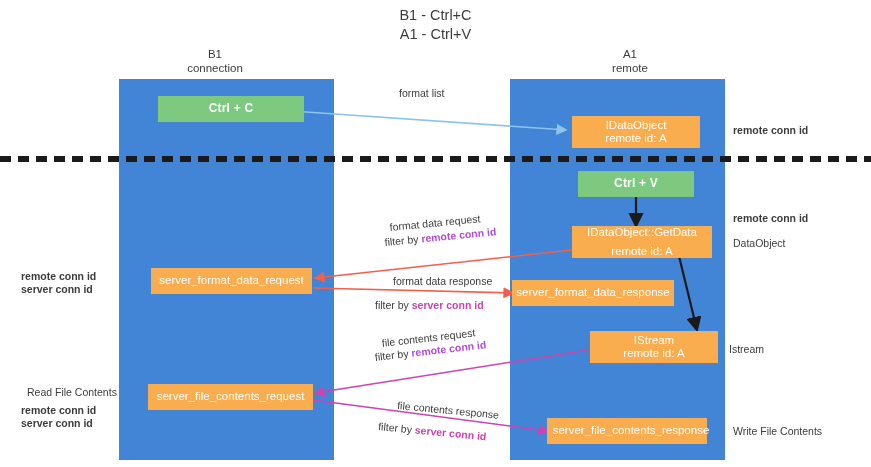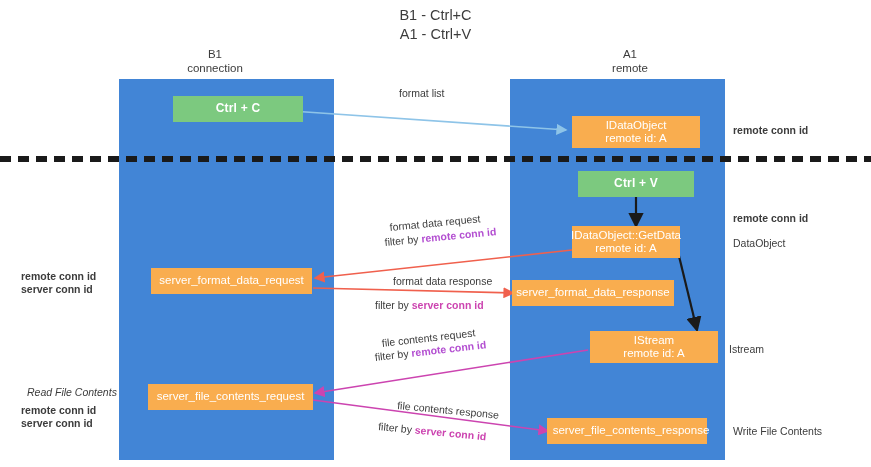--- a/index.html
+++ b/index.html
@@ -103,42 +103,42 @@
 
     <path d="M678,252 L697,330" stroke="#1a1a1a" stroke-width="2.2" fill="none" marker-end="url(#ar-blk)"></path>
 
     <path d="M588,350 L315,393" stroke="#cc44b0" stroke-width="1.6" fill="none" marker-end="url(#ar-mag)"></path>
 
     <path d="M313,400 L548,431" stroke="#cc44b0" stroke-width="1.6" fill="none" marker-end="url(#ar-mag)"></path>
   </svg>
 
   <div class="dash"></div>
 
-  <div class="box green" style="left:173px;top:96px;width:130px;height:26px;">
+  <div class="box green" style="left:158px;top:96px;width:146px;height:26px;">
     <span class="l1">Ctrl + C</span>
   </div>
 
   <div class="box orange" style="left:148px;top:384px;width:165px;height:26px;">
     <span class="l1">server_file_contents_request</span>
   </div>
 
   <div class="box orange" style="left:151px;top:268px;width:161px;height:26px;">
     <span class="l1">server_format_data_request</span>
   </div>
 
   <div class="box orange" style="left:572px;top:116px;width:128px;height:32px;text-align:right;">
     <span class="l1">IDataObject</span>
     <span class="l2">remote id: A</span>
   </div>
 
   <div class="box green" style="left:578px;top:171px;width:116px;height:26px;">
     <span class="l1">Ctrl + V</span>
   </div>
 
-  <div class="box orange" style="left:572px;top:226px;width:108px;height:32px;">
+  <div class="box orange" style="left:572px;top:226px;width:140px;height:32px;justify-content:space-between;">
     <span class="l1">IDataObject::GetData</span>
     <span class="l2">remote id: A</span>
   </div>
 
   <div class="box orange" style="left:512px;top:280px;width:162px;height:26px;">
     <span class="l1">server_format_data_response</span>
   </div>
 
   <div class="box orange" style="left:590px;top:331px;width:128px;height:32px;">
     <span class="l1">IStream</span>
@@ -173,17 +173,17 @@
 
   <div class="side purple" style="left:733px;top:123px;">remote conn id</div>
   <div class="side purple" style="left:733px;top:211px;">remote conn id</div>
   <div class="side" style="left:733px;top:236px;">DataObject</div>
   <div class="side" style="left:729px;top:342px;">Istream</div>
   <div class="side" style="left:733px;top:424px;">Write File Contents</div>
 
   <div class="side purple" style="left:21px;top:269px;">remote conn id</div>
   <div class="side green-t" style="left:21px;top:282px;">server conn id</div>
 
-  <div class="side" style="left:27px;top:385px;font-style:italic;">Read File Contents</div>
+  <div class="side" style="left:27px;top:385px;">Read File Contents</div>
   <div class="side purple" style="left:21px;top:403px;">remote conn id</div>
   <div class="side green-t" style="left:21px;top:416px;">server conn id</div>
 
 </div>
 
 </body></html>

